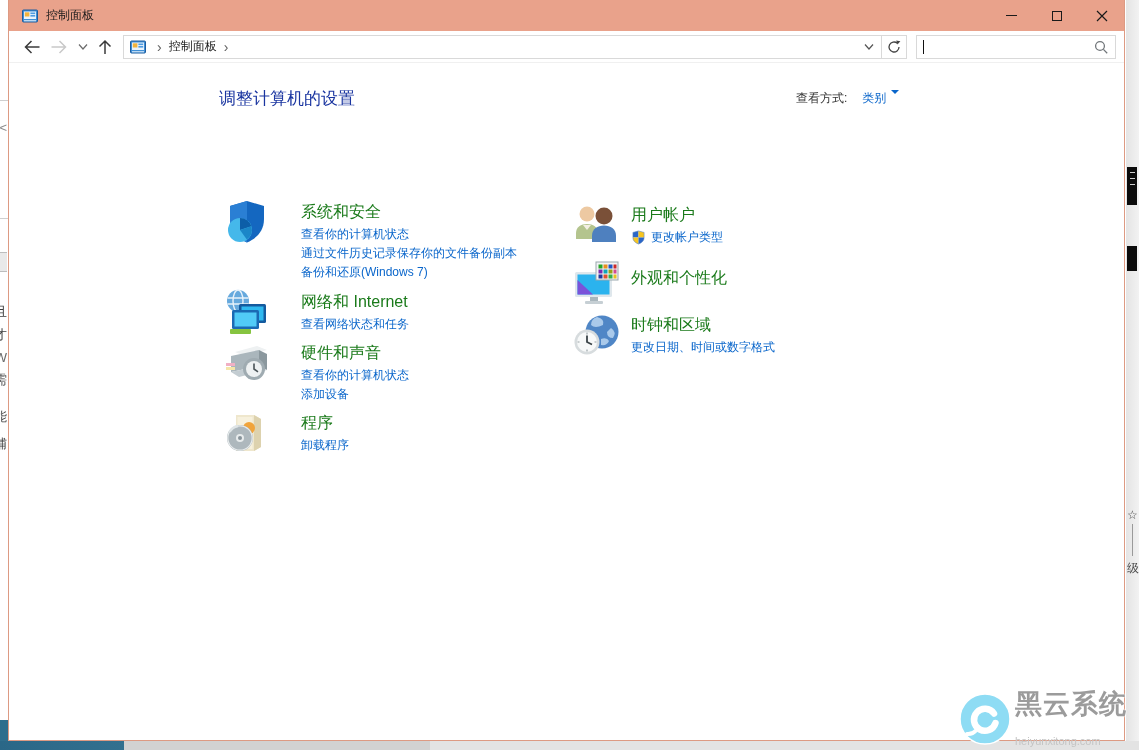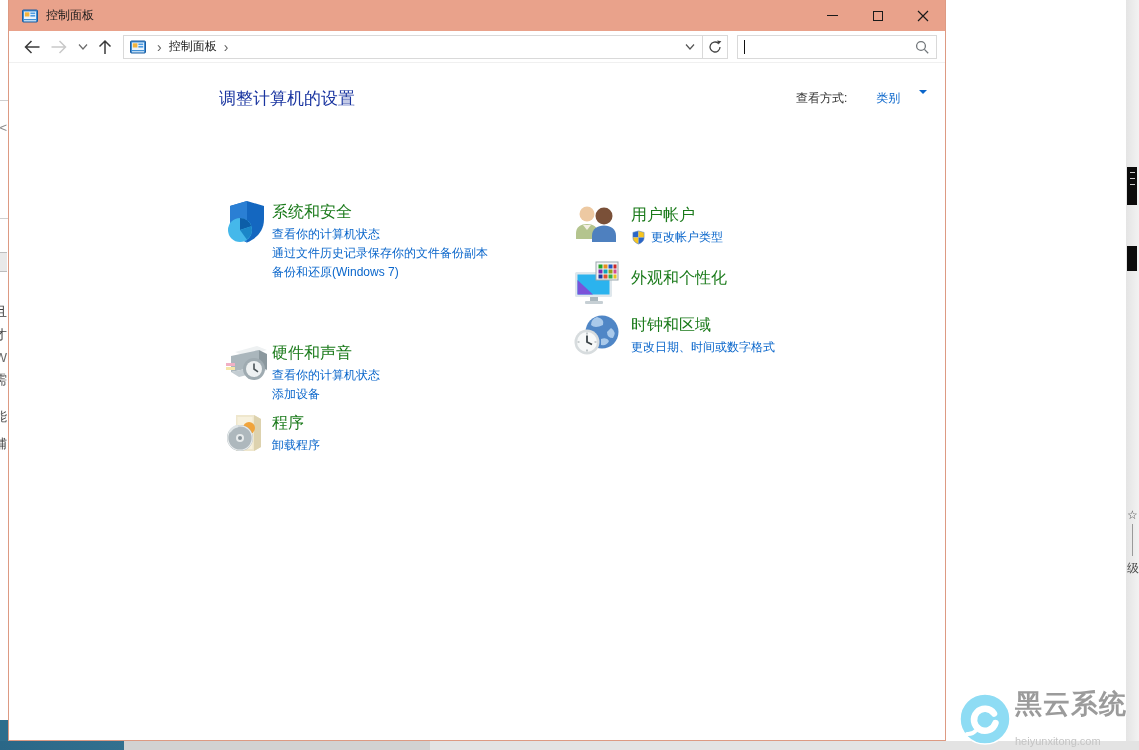--- a/index.html
+++ b/index.html
@@ -21,21 +21,21 @@
   .bg-right .blk2 { position:absolute; left:1px; top:246px; width:10px; height:25px; background:#0b0b0b; }
   .rfrag { position:absolute; left:1px; width:12px; overflow:hidden; font-size:12px; color:#4a4a4a; white-space:nowrap; }
   .bg-right .vline { position:absolute; left:6px; top:524px; width:1px; height:32px; background:#9a9a9a; }
 
   .bg-bottom { position:absolute; left:0; top:741px; width:1139px; height:9px; background:#e3e3e3; }
   .bg-bottom .teal { position:absolute; left:0; top:0; width:124px; height:9px;
     background:linear-gradient(90deg,#2a6787,#33708f); }
   .bg-bottom .gray1 { position:absolute; left:124px; top:0; width:306px; height:9px; background:#d2d2d2; }
 
   
-  .window { position:absolute; left:8px; top:0; width:938px; height:741px;
+  .window { position:absolute; left:8px; top:0; width:1117px; height:741px;
     background:#be185d; border:1px solid #dd9a83; border-top:none; }
 
   .titlebar { height:31px; background:#e9a28b; display:flex; align-items:center; }
   .titlebar .app-icon { margin-left:13px; width:16px; height:16px; flex:none; }
   .titlebar .title { margin-left:8px; font-size:12px; color:#1b1b1b; }
   .win-controls { margin-left:auto; display:flex; height:31px; }
   .win-btn { width:45px; height:31px; display:flex; align-items:center; justify-content:center; cursor:default; }
   .min-glyph { width:11px; height:1px; background:#1a1a1a; }
   .max-glyph { width:10px; height:10px; border:1px solid #1a1a1a; }
 
@@ -50,29 +50,29 @@
   .addr-chev { width:24px; height:22px; display:flex; align-items:center; justify-content:center; }
   .addr-refresh { width:25px; height:22px; border-left:1px solid #d9d9d9; display:flex; align-items:center; justify-content:center; }
   .searchbox { width:200px; height:24px; border:1px solid #d9d9d9; display:flex; align-items:center; background:#fff; }
   .searchbox .caret { width:1px; height:14px; background:#111; margin-left:6px; }
   .searchbox .spacer { flex:1; }
   .searchbox .mag { margin-right:7px; }
 
   
   .content { position:relative; height:677px; background:#fff; }
   .page-heading { position:absolute; left:210px; top:24px; font-size:17px; color:#1a35a0; }
-  .viewby { position:absolute; left:787px; top:27px; display:flex; align-items:flex-start; font-size:12px;gap:14px; }
+  .viewby { position:absolute; left:787px; top:27px; display:flex; align-items:flex-start; font-size:12px; }
   .viewby .lbl { color:#333; }
   .viewby .val { color:#0a66cb; margin-left:15px; cursor:pointer; }
   .viewby .tri { width:0; height:0; border-left:4px solid transparent; border-right:4px solid transparent;
     border-top:4px solid #0a66cb; margin-left:5px; }
 
   .category { position:absolute; display:flex; }
   .cat-icon { width:48px; height:48px; flex:none; }
-  .cat-body { margin-left:1px; }
+  .cat-body { margin-left:30px; }
   .cat-body.tight { margin-left:10px; }
   .cat-title { display:block; font-size:16px; line-height:20px; margin-top:4px; color:#1a7a1a; text-decoration:none; cursor:pointer; }
   .cat-title.centered { margin-top:9px; }
   .cat-links { margin-top:3px; }
   .cat-link { display:flex; align-items:center; font-size:12px; line-height:19px; color:#0a66cb; text-decoration:none; cursor:pointer; }
   .cat-link .uac { width:15px; height:15px; margin-right:5px; flex:none; }
 
   
   .watermark { position:absolute; right:2px; bottom:3px; width:178px; height:58px; z-index:50; display:flex; align-items:center; }
   .wm-cloud { width:52px; height:52px; flex:none; margin-top:2px; }
@@ -240,20 +240,40 @@
       <div class="cat-body">
         <a class="cat-title">系统和安全</a>
         <div class="cat-links">
           <a class="cat-link">查看你的计算机状态</a>
           <a class="cat-link">通过文件历史记录保存你的文件备份副本</a>
           <a class="cat-link">备份和还原(Windows 7)</a>
         </div>
       </div>
     </div>
 
+    <div class="category" style="left:214px; top:225px">
+      <div class="cat-icon">
+        <svg viewBox="0 0 48 48" width="48" height="48">
+          <circle cx="15" cy="13" r="11" fill="#66a9dd"></circle>
+          <ellipse cx="15" cy="13" rx="5" ry="11" stroke="#e8f2fa" stroke-width="1.4" fill="none"></ellipse>
+          <path d="M4.5 10 h21 M4.5 16 h21" stroke="#e8f2fa" stroke-width="1.4" fill="none"></path>
+          <rect x="16" y="16" width="27" height="19" rx="1.5" fill="#145a9e"></rect>
+          <rect x="18.5" y="18.5" width="22" height="14" fill="#2fb9f0"></rect>
+          <rect x="9" y="22" width="27" height="19" rx="1.5" fill="#1a6ab4"></rect>
+          <rect x="11.5" y="24.5" width="22" height="14" fill="#51cbf7"></rect>
+          <rect x="7" y="41" width="21" height="5" rx="1" fill="#86c440"></rect>
+        </svg>
+      </div>
+      <div class="cat-body">
+        <a class="cat-title">网络和 Internet</a>
+        <div class="cat-links">
+          <a class="cat-link">查看网络状态和任务</a>
+        </div>
+      </div>
+    </div>
 
     <div class="category" style="left:214px; top:276px">
       <div class="cat-icon">
         <svg viewBox="0 0 48 48" width="48" height="48">
           <polygon points="12,13 34,7 44,11 22,17" fill="#eef1f2"></polygon>
           <polygon points="8,17 36,11 36,27 8,33" fill="#aab6bc"></polygon>
           <polygon points="36,11 44,15 44,31 36,27" fill="#8b989e"></polygon>
           <polygon points="8,33 36,27 44,31 16,38" fill="#c3ccd1"></polygon>
           <rect x="3" y="24" width="9" height="3" fill="#f1b0c4"></rect>
           <rect x="3" y="28" width="9" height="3" fill="#f5e6a8"></rect>

